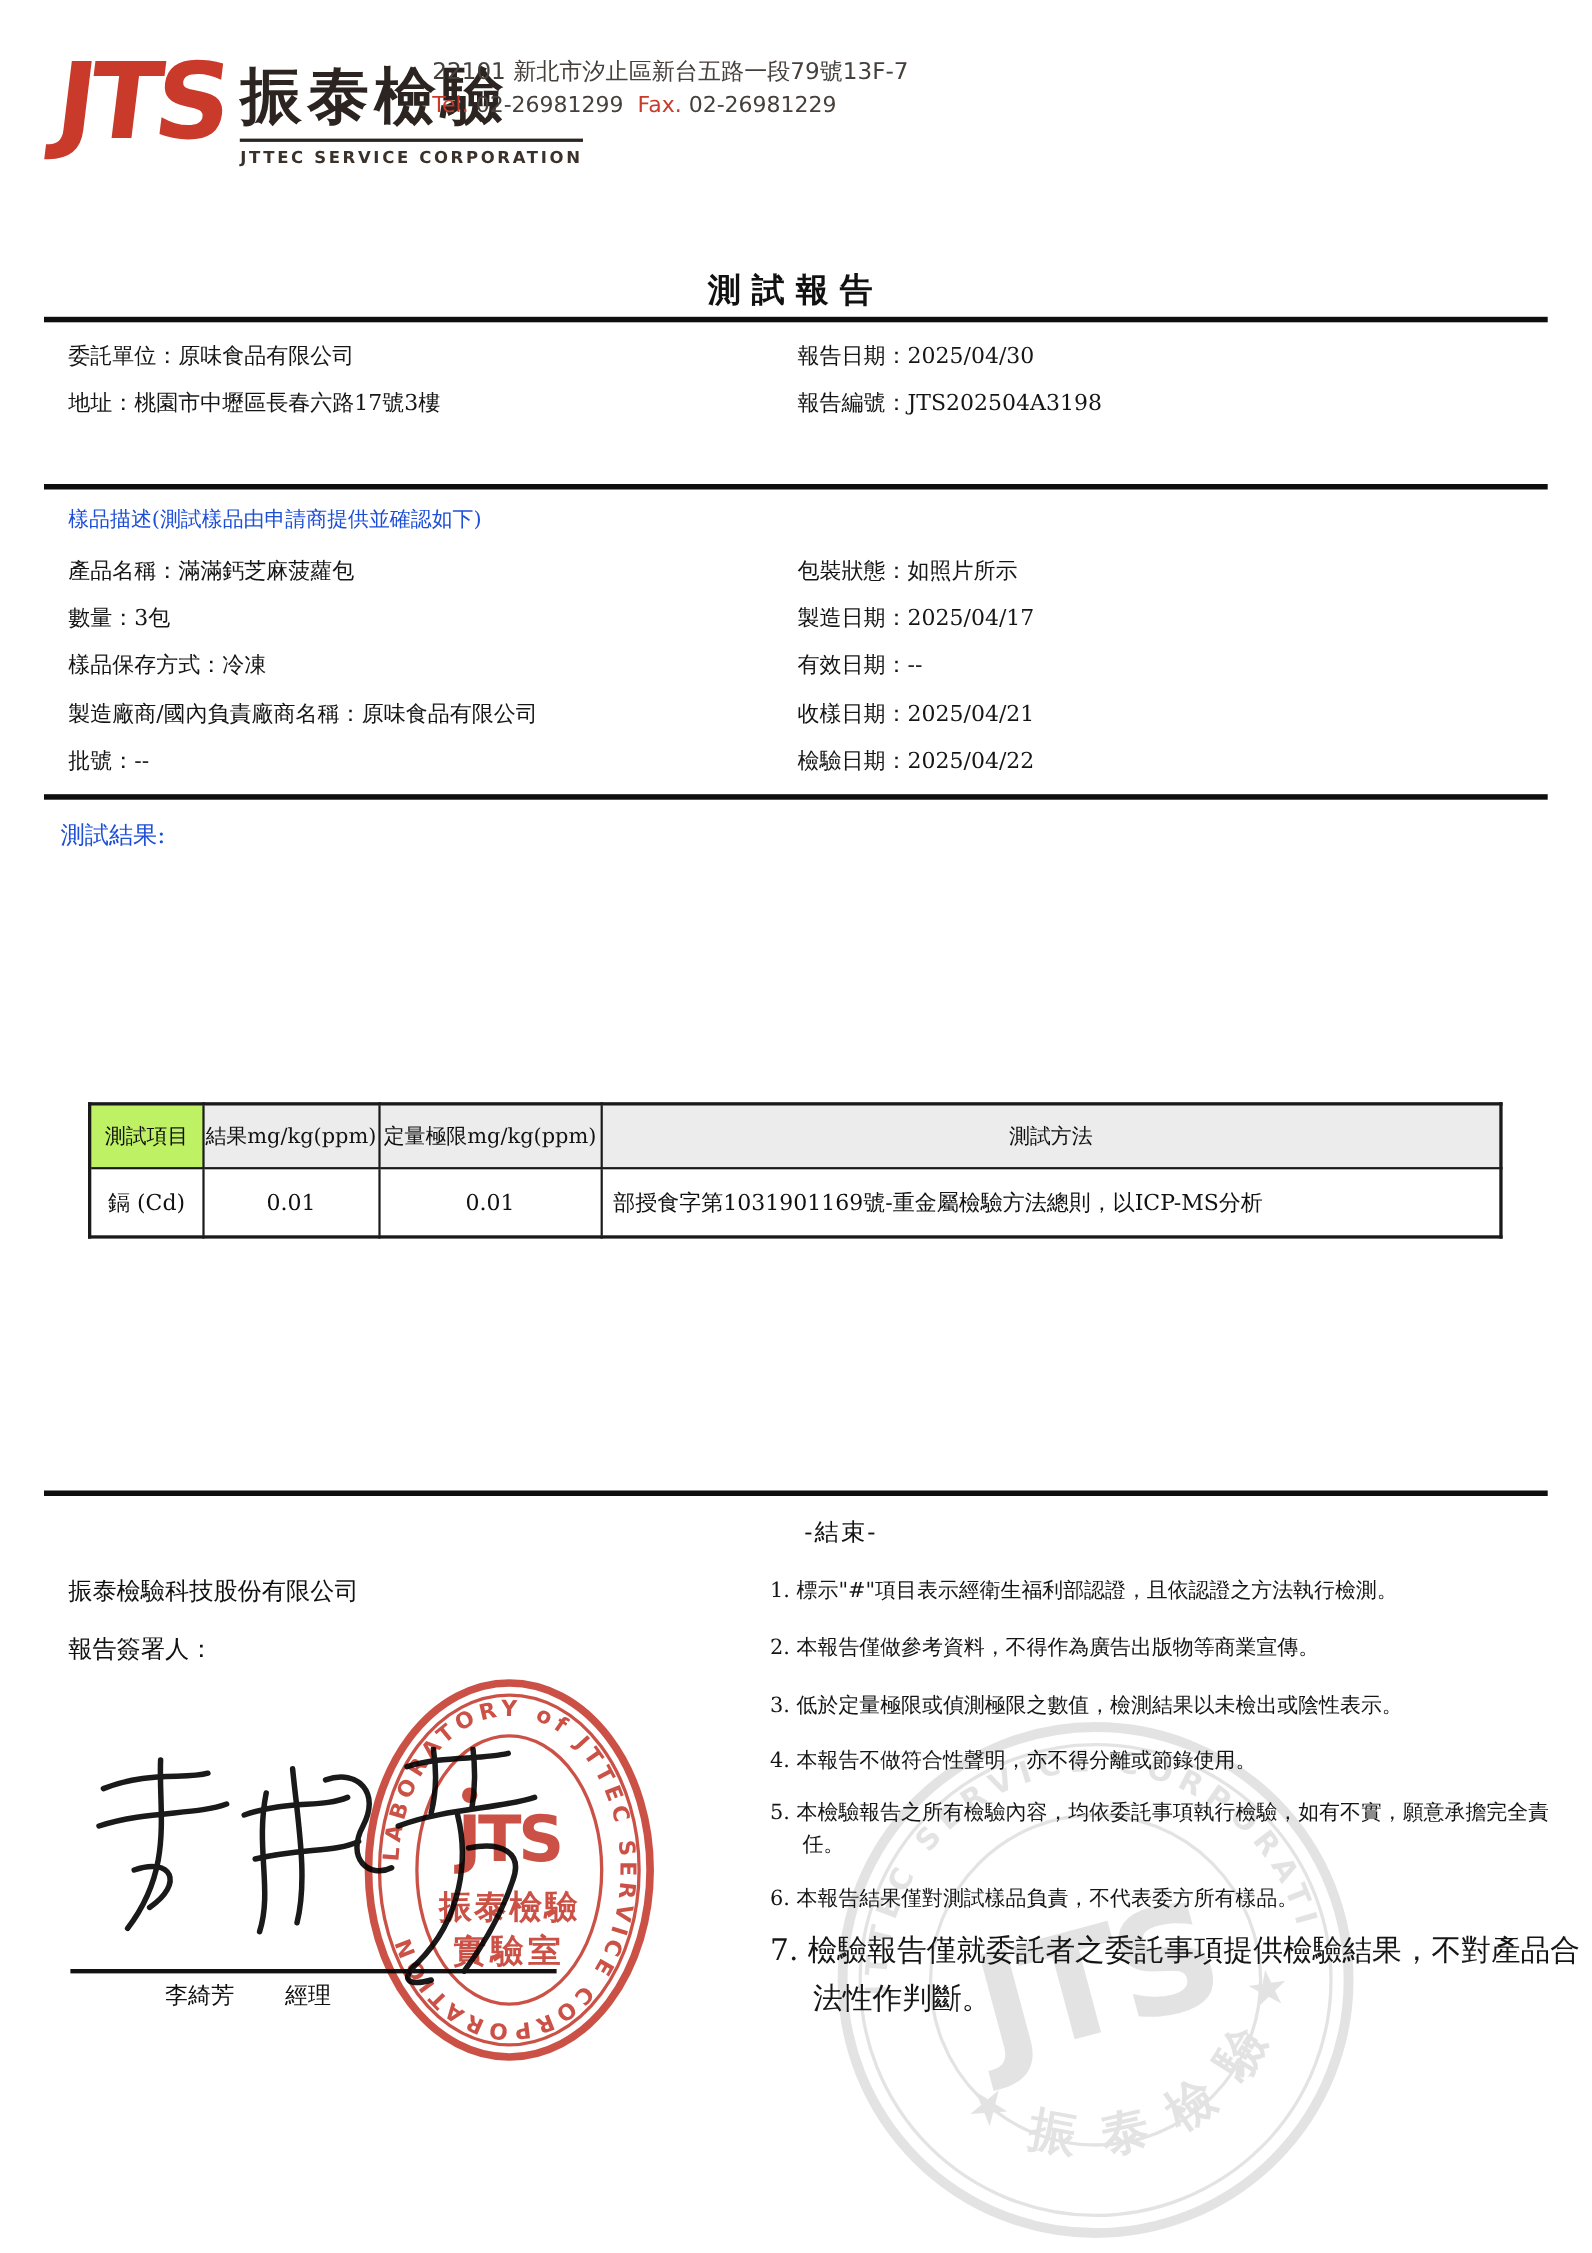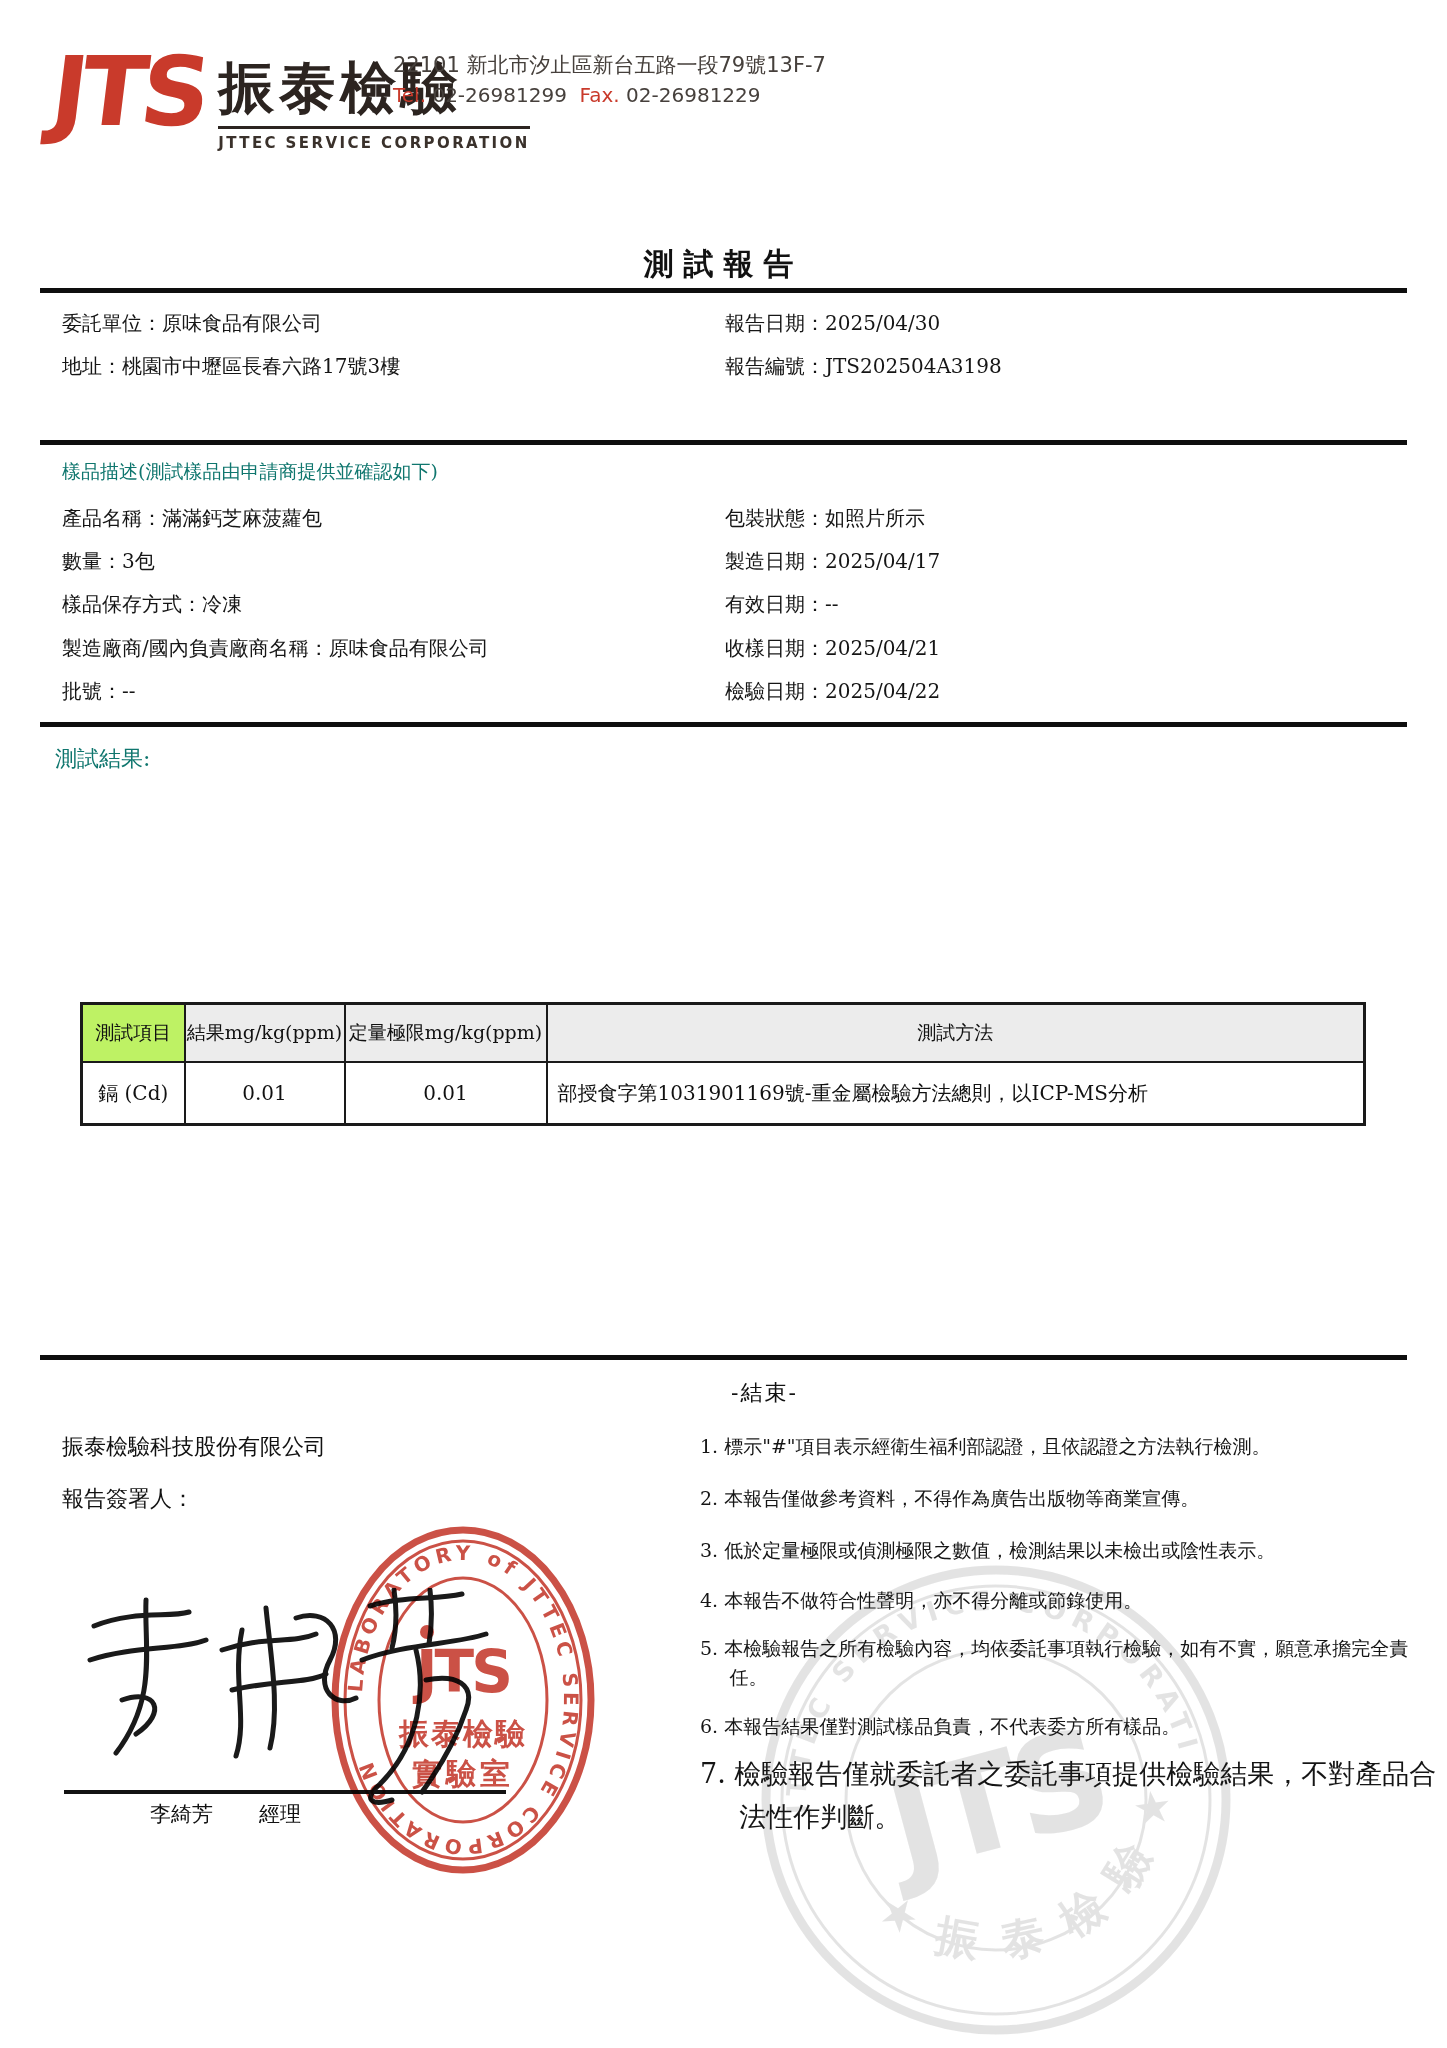--- a/index.html
+++ b/index.html
@@ -29,21 +29,21 @@
   .head-info{left:393px;top:50px;font-family:"DejaVu Sans","Liberation Sans",sans-serif;}
   .head-company{font-size:23px;font-weight:bold;line-height:30px;}
   .head-address{font-size:21px;color:#46403c;line-height:30px;}
   .head-tel{font-size:20px;color:#46403c;line-height:30px;}
   .red{}
   
   .doc-title{left:0;top:244px;width:100%;text-align:center;font-size:30px;font-weight:bold;letter-spacing:10px;}
   .hr{left:40px;width:1367px;height:5px;background:#0e0e0e;}
   
   .field{position:absolute;font-size:20px;white-space:nowrap;color:#151515;}
-  .sec-heading{position:absolute;font-size:19px;color:#0f766e;white-space:nowrap;text-align:right;}
+  .sec-heading{position:absolute;font-size:19px;color:#1d4ed8;white-space:nowrap;text-align:right;}
   
   .results-table{position:absolute;left:80px;top:1002px;border-collapse:collapse;table-layout:fixed;}
   .results-table th,.results-table td{border:2px solid #1a1a1a;text-align:center;font-weight:normal;}
   .results-table{border:3px solid #1a1a1a;}
   .results-table th{height:54px;font-size:19px;}
   .results-table td{height:58px;font-size:20px;}
   .results-table td.method{text-align:left;padding-left:10px;}
   
   .end-marker{left:0;top:1378px;width:100%;text-align:center;font-size:22px;letter-spacing:2px;padding-left:41px;}
   .foot-left{position:absolute;left:62px;font-size:22px;white-space:nowrap;}

